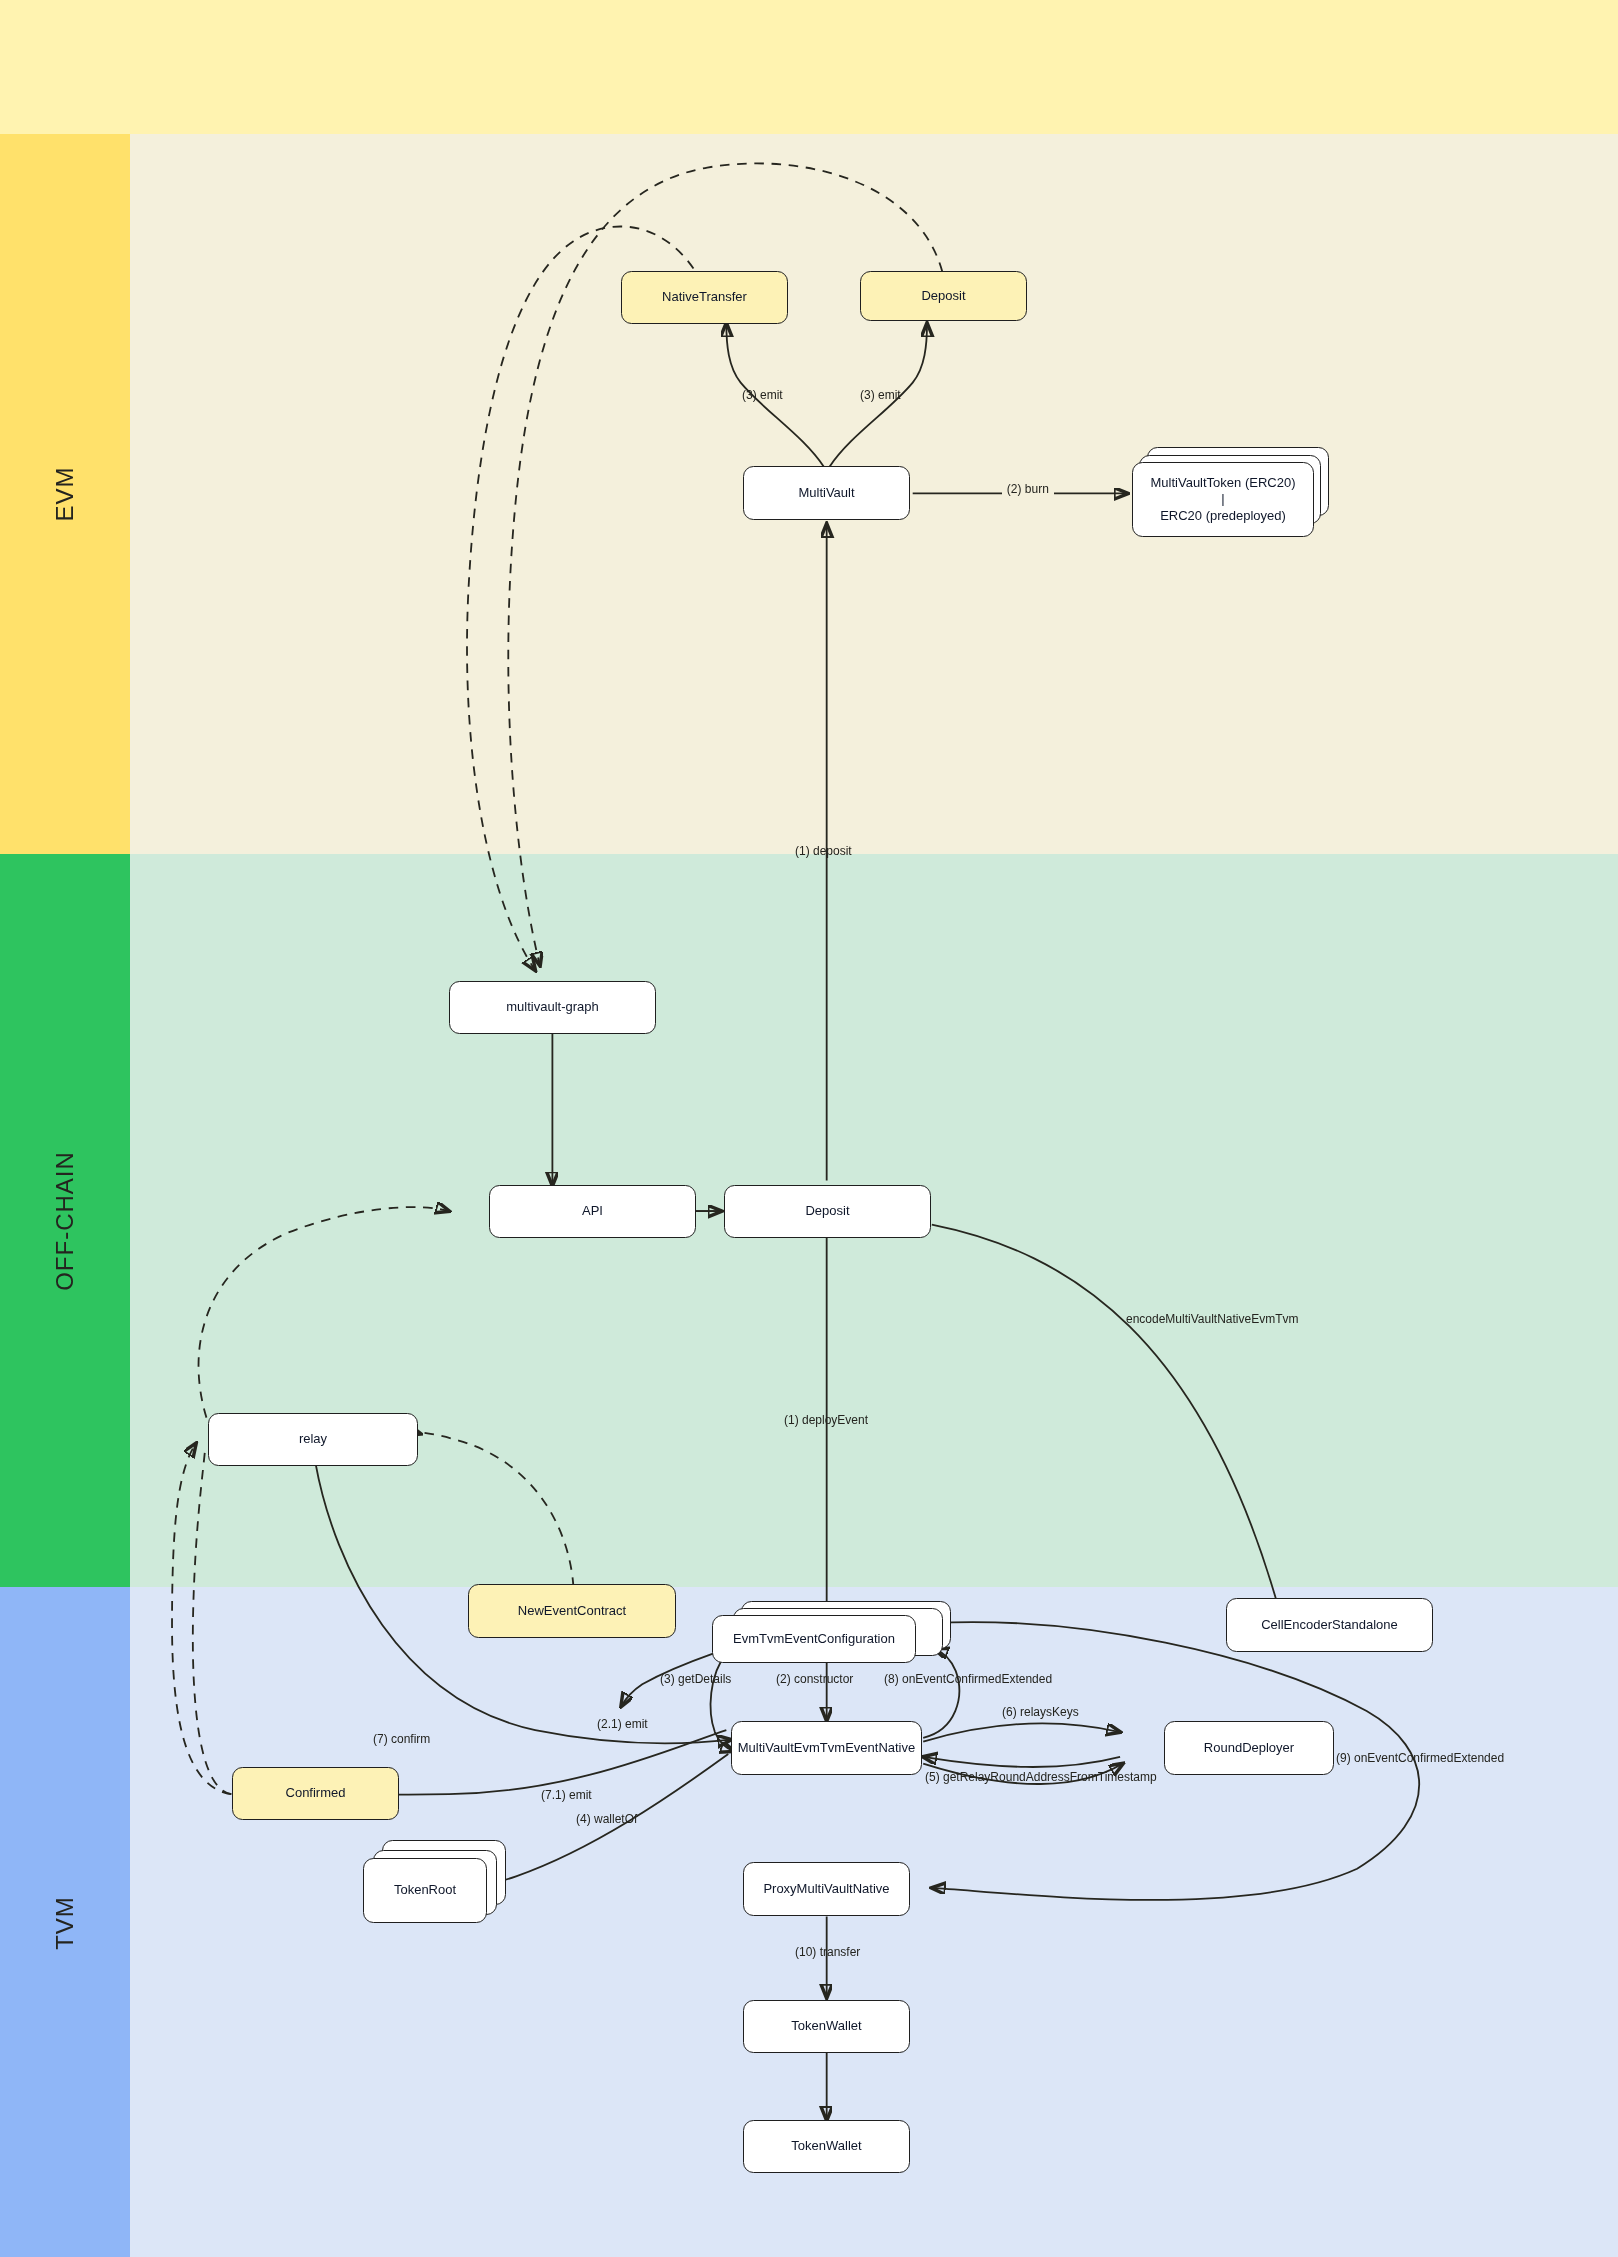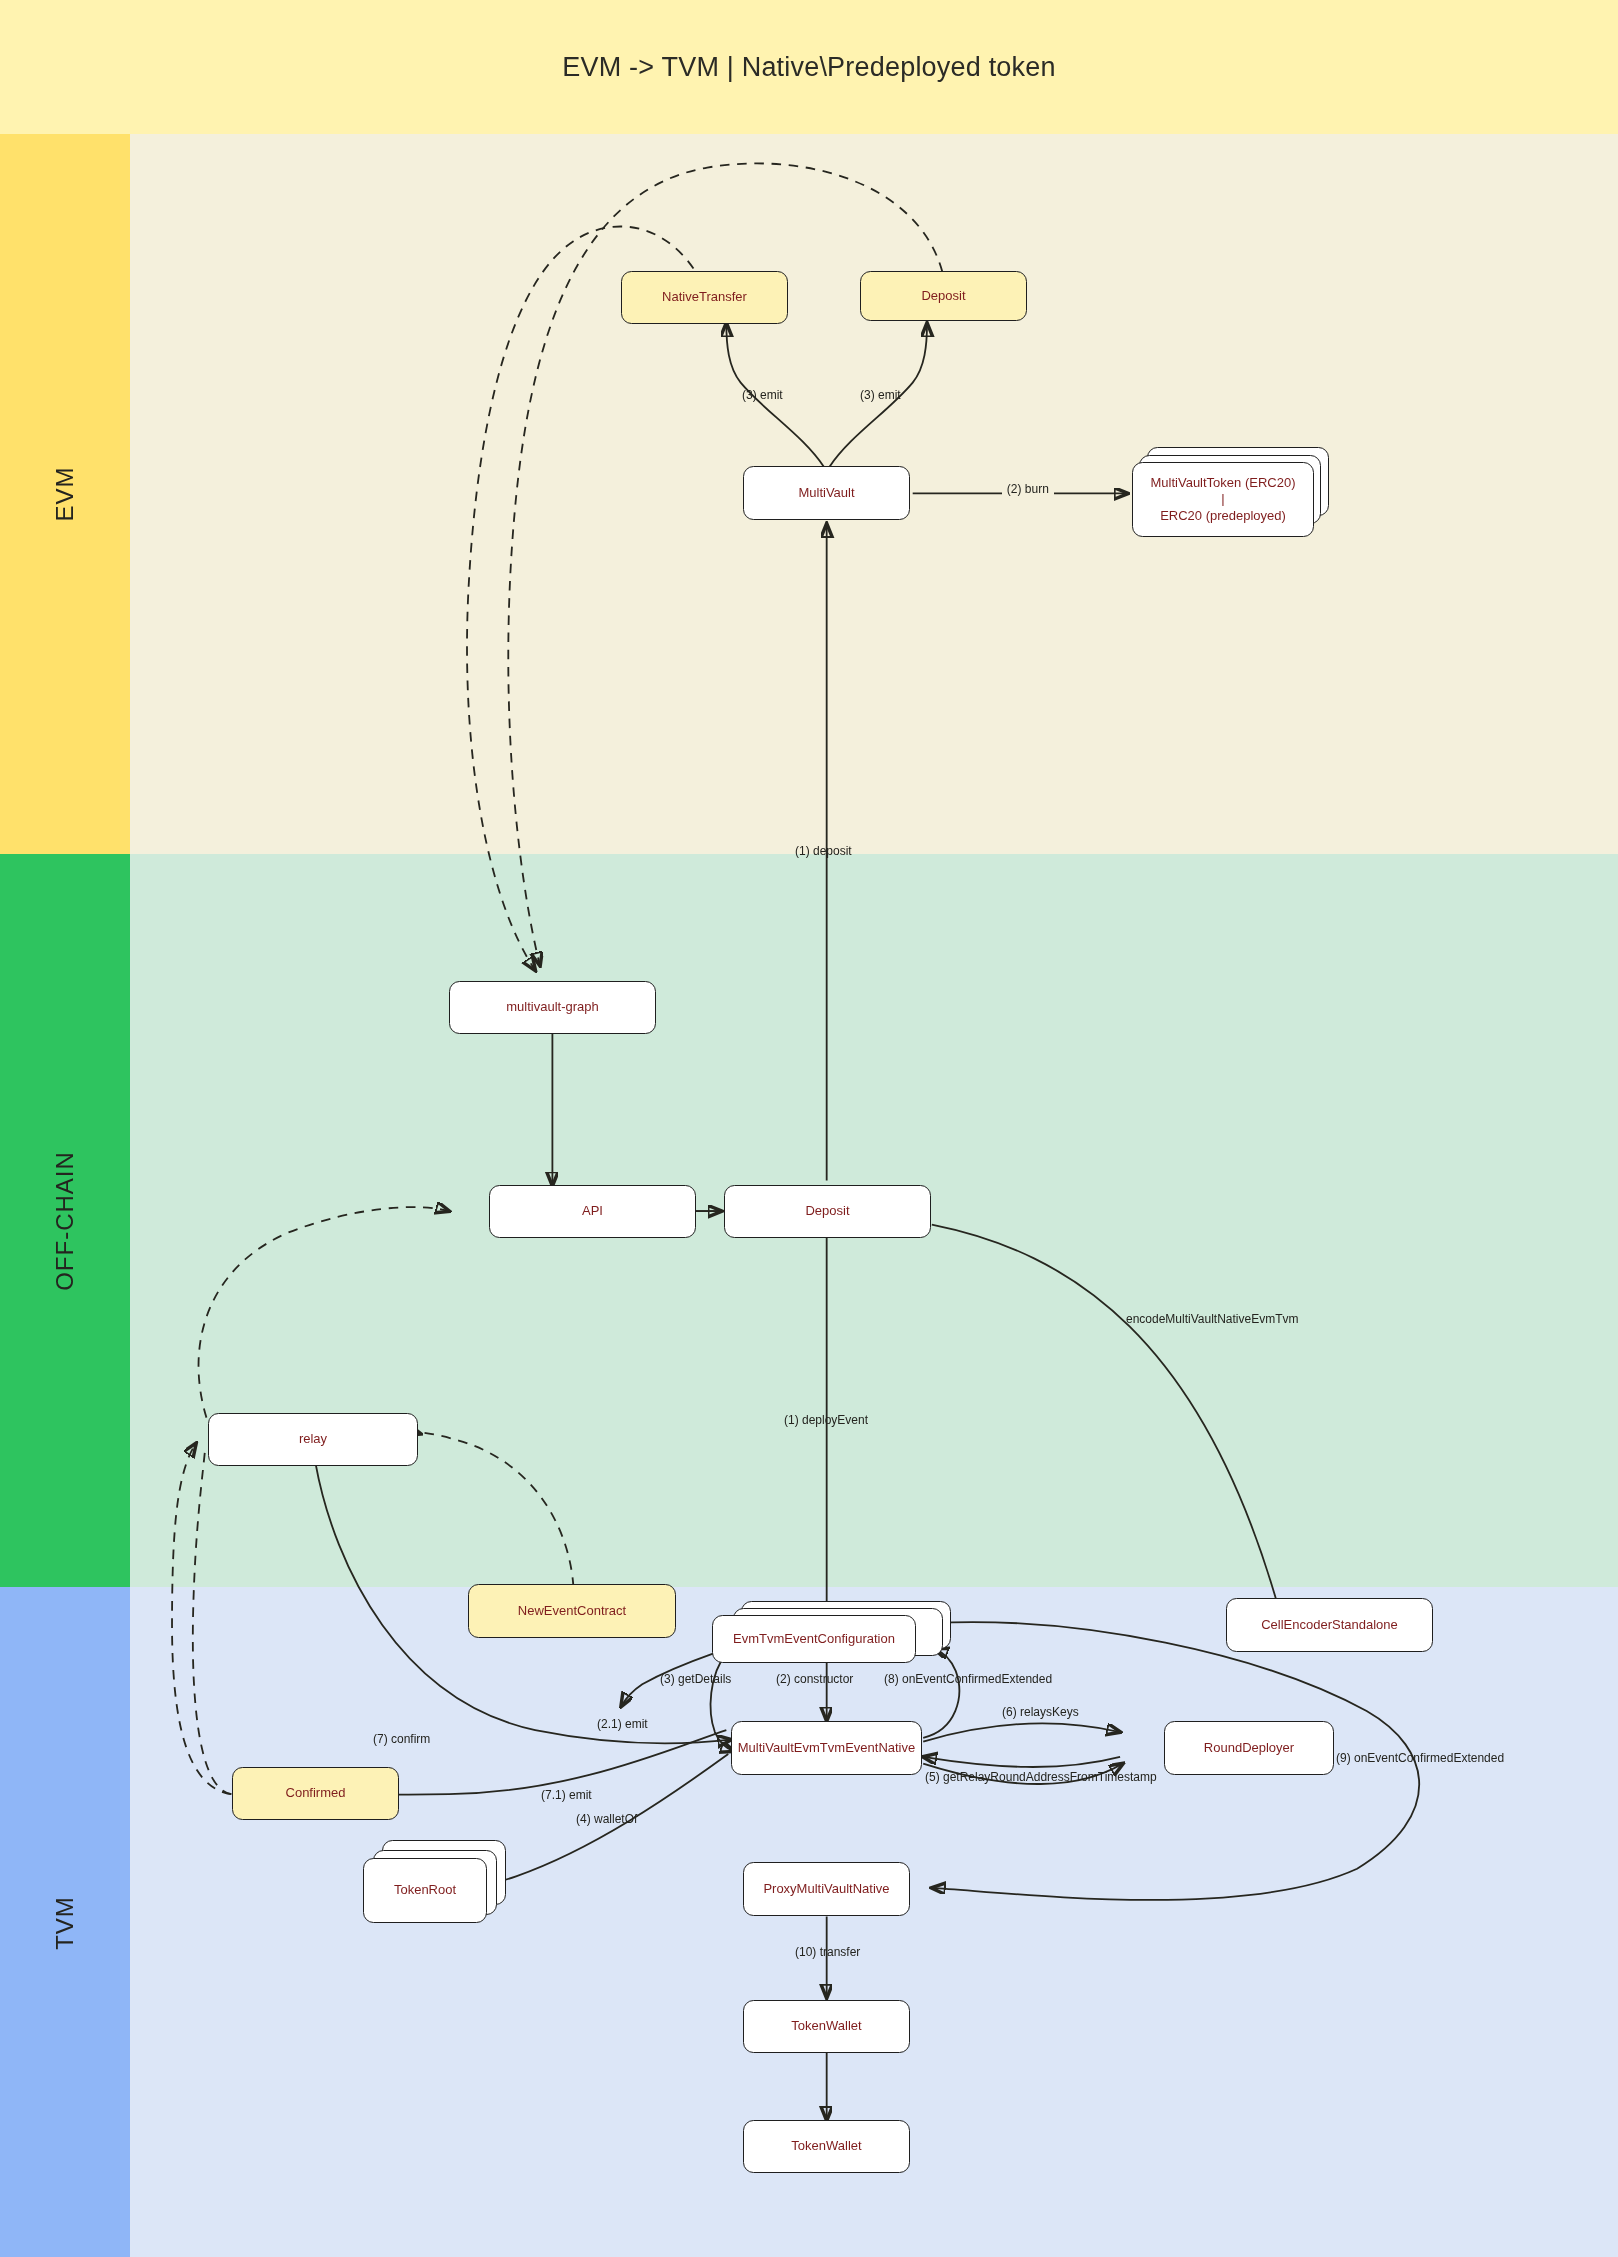--- a/index.html
+++ b/index.html
@@ -58,21 +58,21 @@
   
   .node {
     position: absolute;
     border: 1.6px solid #1f1f1f;
     border-radius: 10.5px;
     background: #ffffff;
     display: flex; align-items: center; justify-content: center;
     text-align: center;
     font-size: 13px;
     line-height: 1.45;
-    color: #7f1d1d;
+    color: #0f172a;
     z-index: 6;
     padding: 1.9px 5.7px;
   }
   .node.evt { background: #fdf2b6; }
 
   
   .stack-layer {
     position: absolute;
     border: 1.6px solid #1f1f1f;
     border-radius: 10.5px;
@@ -100,21 +100,20 @@
   }
   #edges path { fill: none; stroke: #26261f; stroke-width: 1.9px; }
   #edges path.dash { stroke-dasharray: 10 8; }
 </style>
 </head>
 <body>
 
 <div id="page">
 
   <div id="header-band"></div>
-  <div id="page-title">EVM -&gt; TVM | Native\Predeployed token</div>
 
   <div class="lane-bg" id="lane-evm-bg"></div>
   <div class="lane-bg" id="lane-offchain-bg"></div>
   <div class="lane-bg" id="lane-tvm-bg"></div>
 
   <div class="lane-strip" id="lane-strip-evm">
     <span>EVM</span>
   </div>
   <div class="lane-strip" id="lane-strip-offchain">
     <span>OFF-CHAIN</span>

